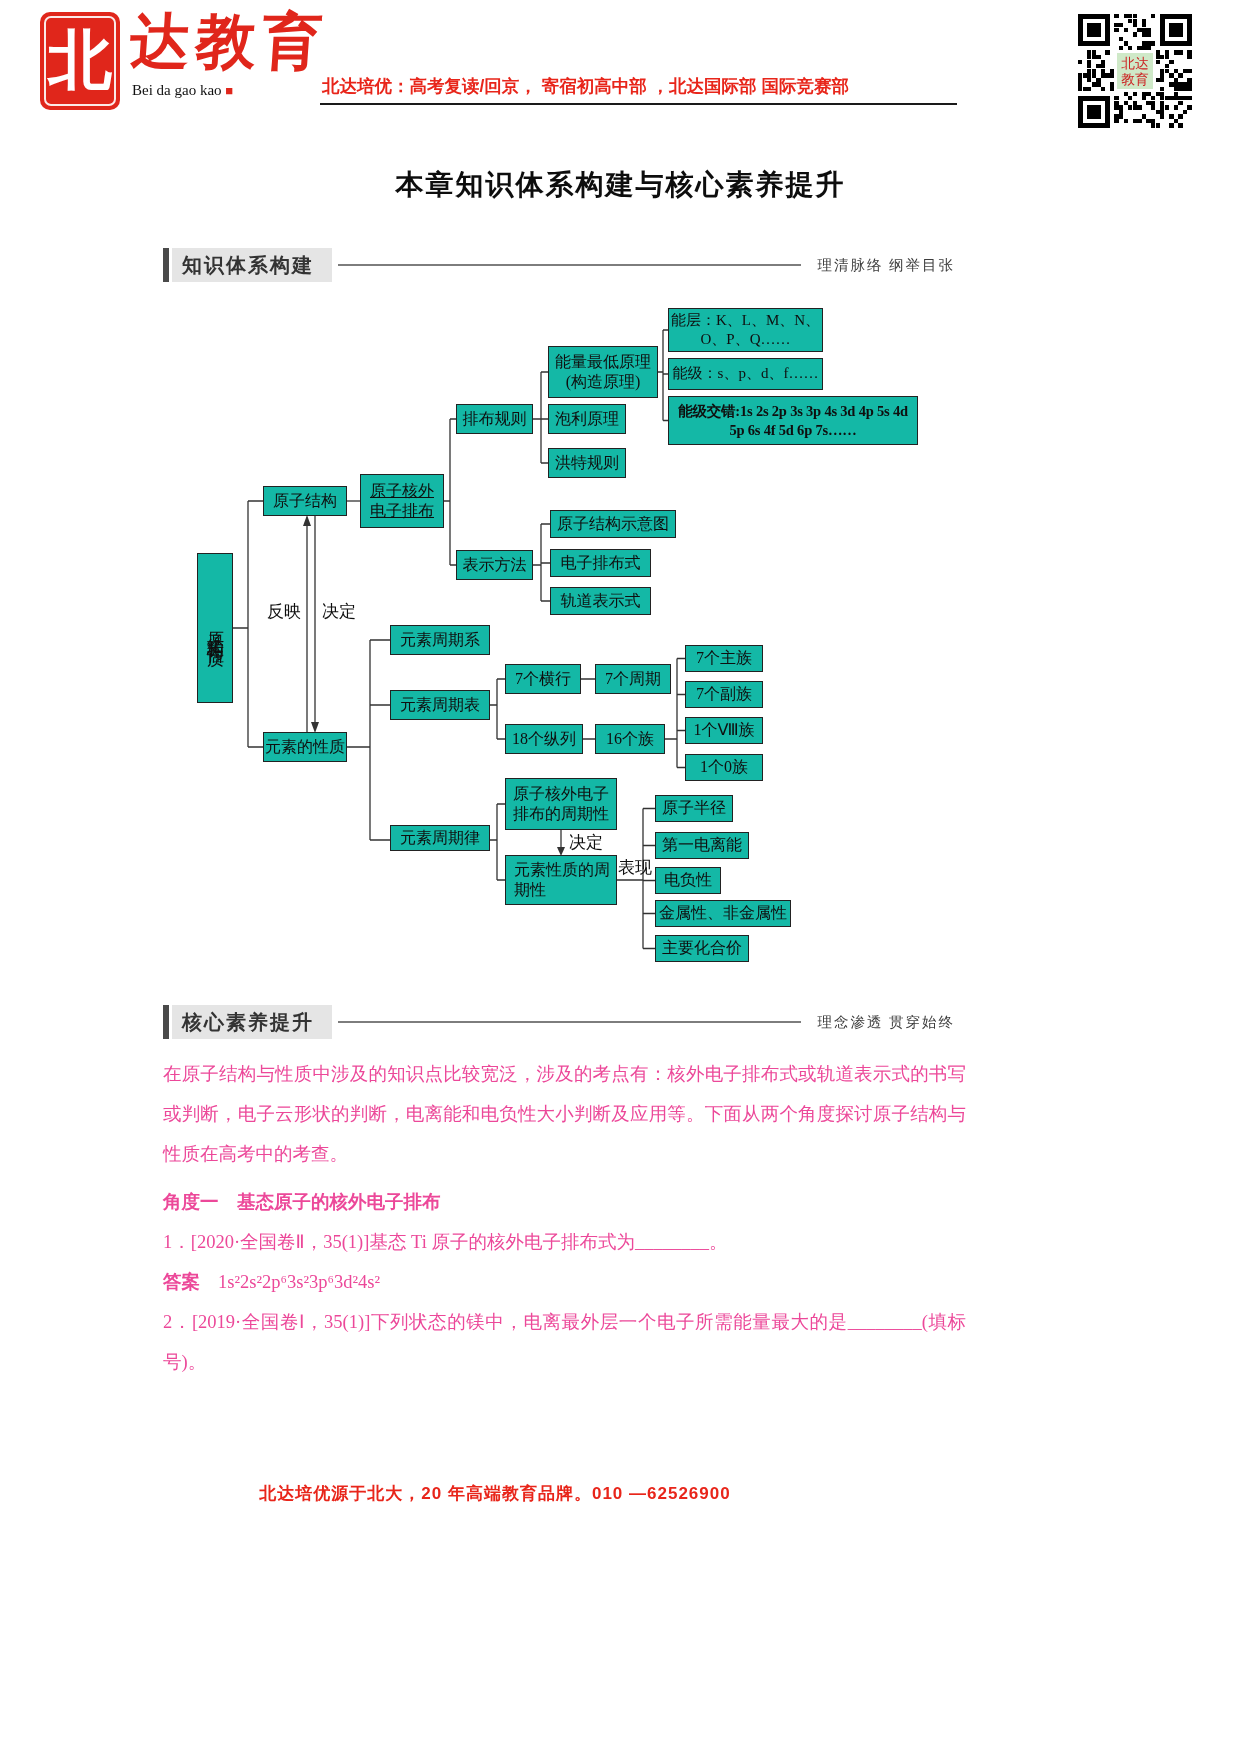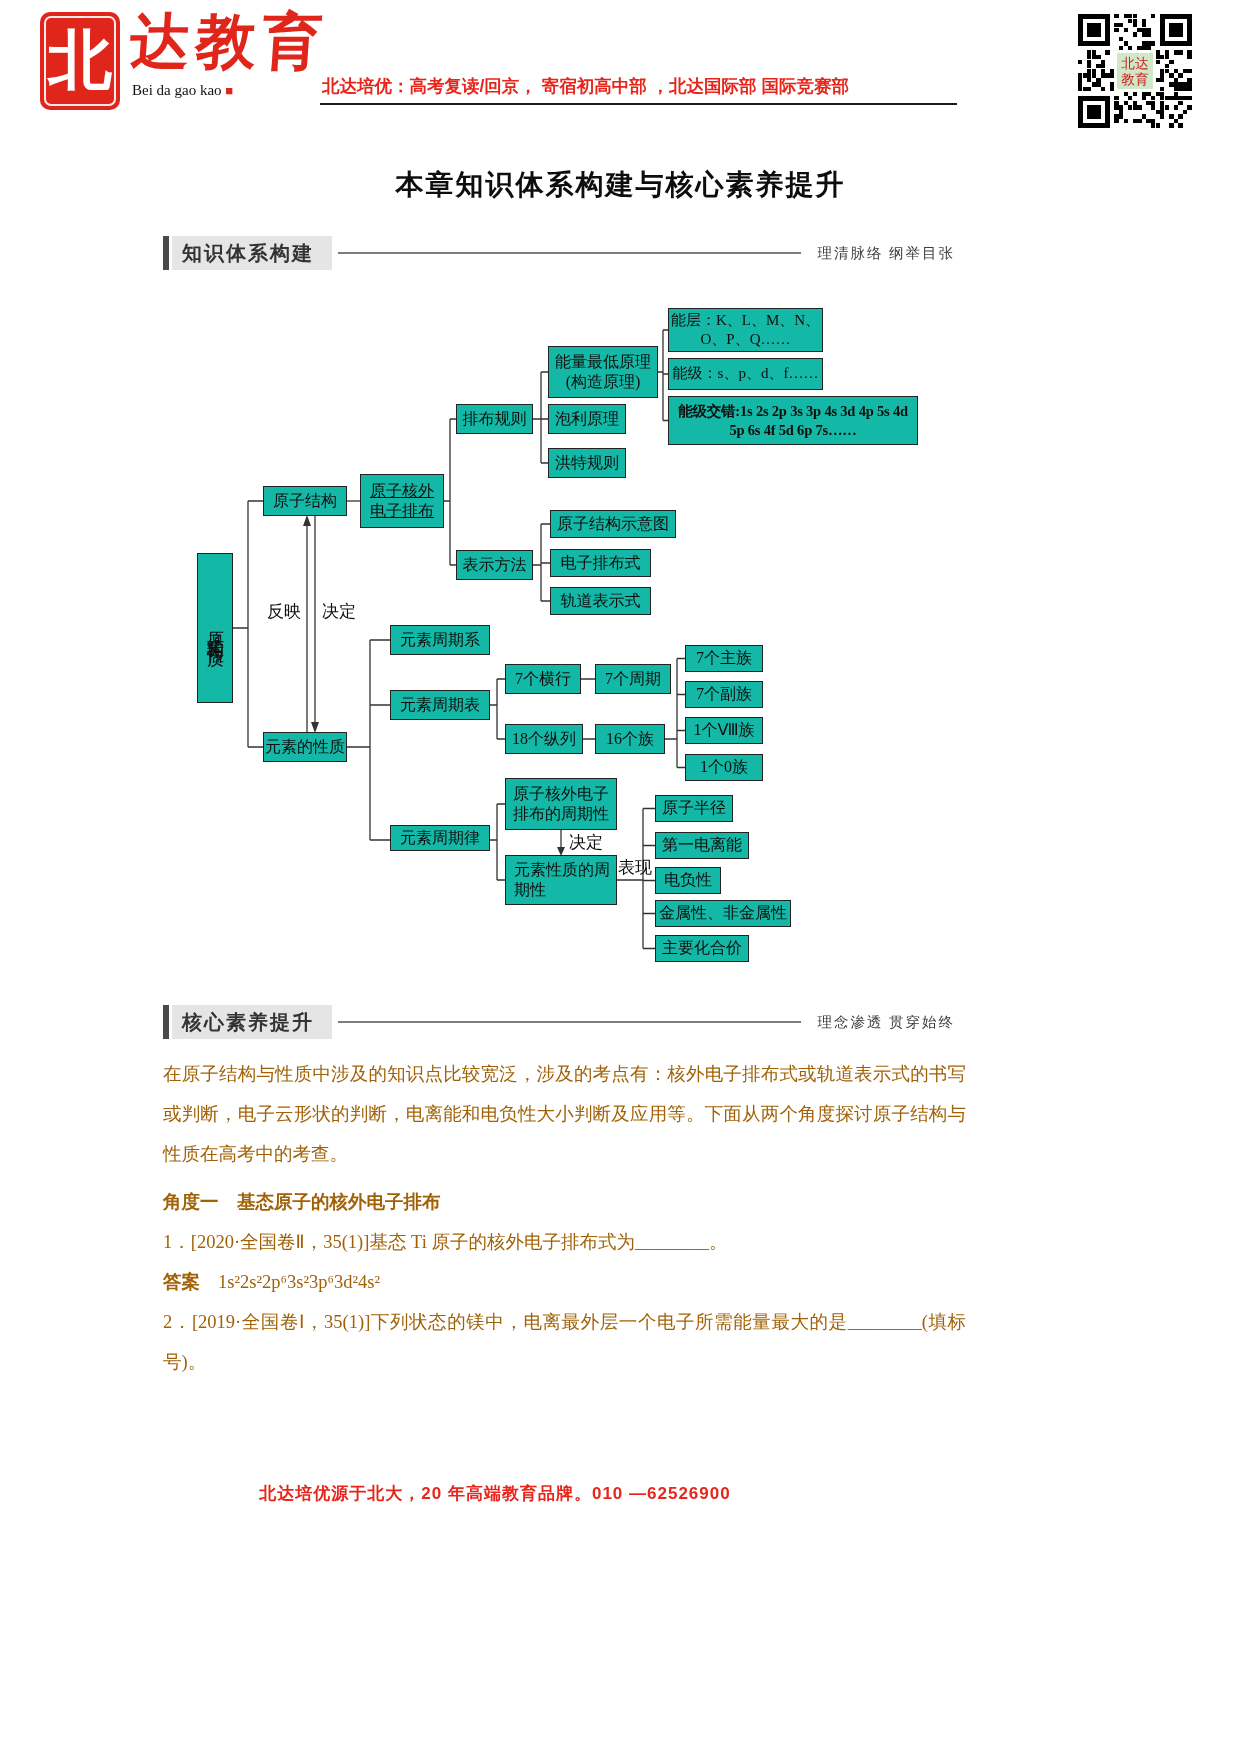--- a/index.html
+++ b/index.html
@@ -59,21 +59,21 @@
   }
   .dbox.small { font-size:15px; }
   .dbox.xsmall { font-size:14.5px; letter-spacing:-0.2px;font-weight:bold; }
   .dbox.vert { writing-mode:vertical-rl; text-orientation:upright; letter-spacing:3px; font-size:17px; }
   .dbox.ta-left { justify-content:flex-start; text-align:left; padding-left:8px; }
   .dlabel { position:absolute; z-index:1; font-size:17px; color:#0f0f0f; white-space:nowrap; font-family:"Liberation Serif", serif; }
 
   
   .para {
     position:absolute; left:163px; width:803px; font-size:18.5px; line-height:40px;
-    text-align:justify; color:#a16207;
+    text-align:justify; color:#ec4899;
   }
   .heading-sans { font-family:"Liberation Sans", sans-serif; font-weight:bold; text-align:left; }
   .answer-label { font-family:"Liberation Sans", sans-serif; font-weight:bold; margin-right:18px; }
   .footer {
     position:absolute; left:165px; top:1482px; width:660px; text-align:center;
     color:#e8251a; font-family:"Liberation Sans", sans-serif; font-weight:bold; font-size:17px; letter-spacing:1px;
   }
 </style>
 </head>
 <body>
@@ -260,21 +260,21 @@
       <rect x="2" y="20" width="3" height="3"></rect>
     </g>
     <rect x="8.6" y="8.6" width="7.8" height="7.8" fill="#cfe9c8"></rect>
     <text x="12.5" y="11.9" text-anchor="middle" font-size="3" fill="#c22">北达</text>
     <text x="12.5" y="15.4" text-anchor="middle" font-size="3" fill="#c22">教育</text>
   </svg>
 </div>
 
 <div class="main-title">本章知识体系构建与核心素养提升</div>
 
-<div class="sec" style="top:236px;justify-content:flex-end;">
+<div class="sec" style="top:248px;justify-content:flex-end;">
   <div class="sec-bar"></div>
   <div class="sec-label">知识体系构建</div>
   <div class="sec-line"></div>
   <div class="sec-right">理清脉络 纲举目张</div>
 </div>
 
 <div id="diagram">
   <svg class="wires" width="760" height="680" viewBox="0 0 760 680">
     <g fill="none" stroke="#333" stroke-width="1.3">
       <path d="M38 328 H53 M53 201 V447 M53 201 H68 M53 447 H68"></path>

